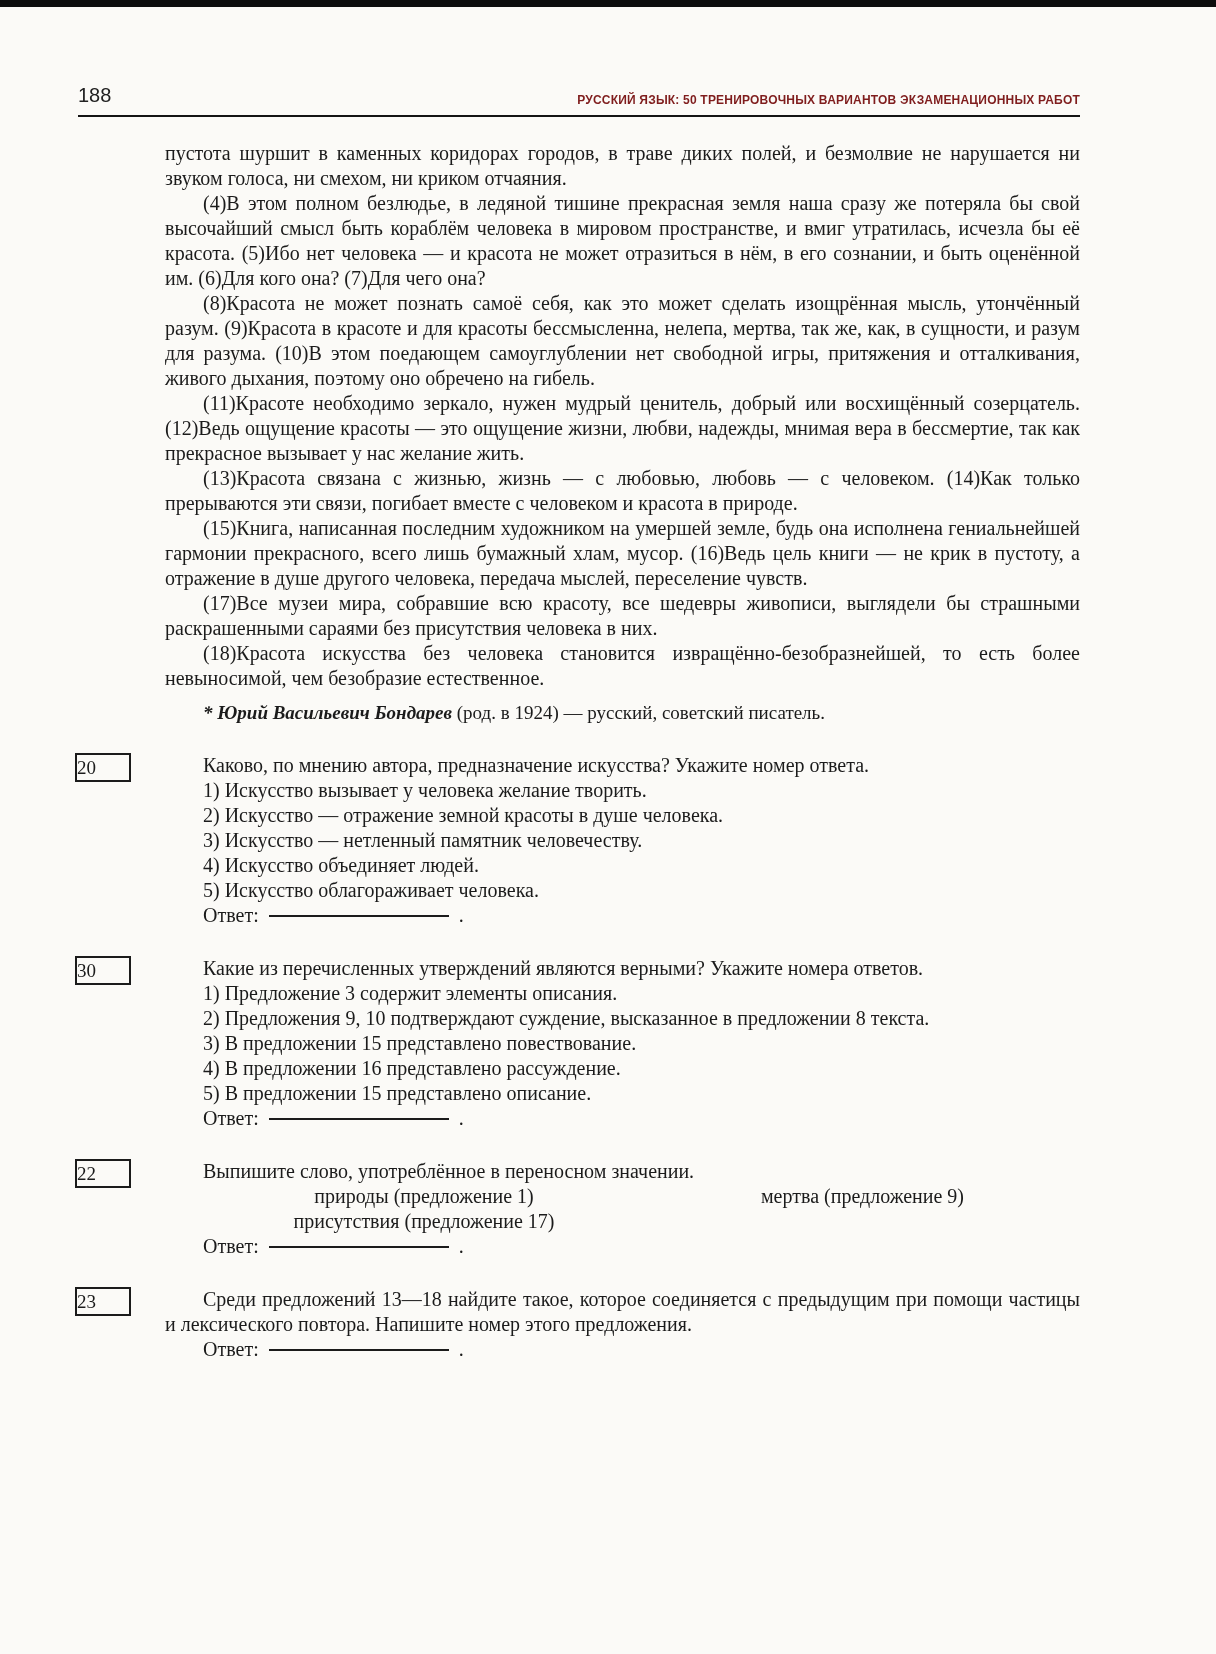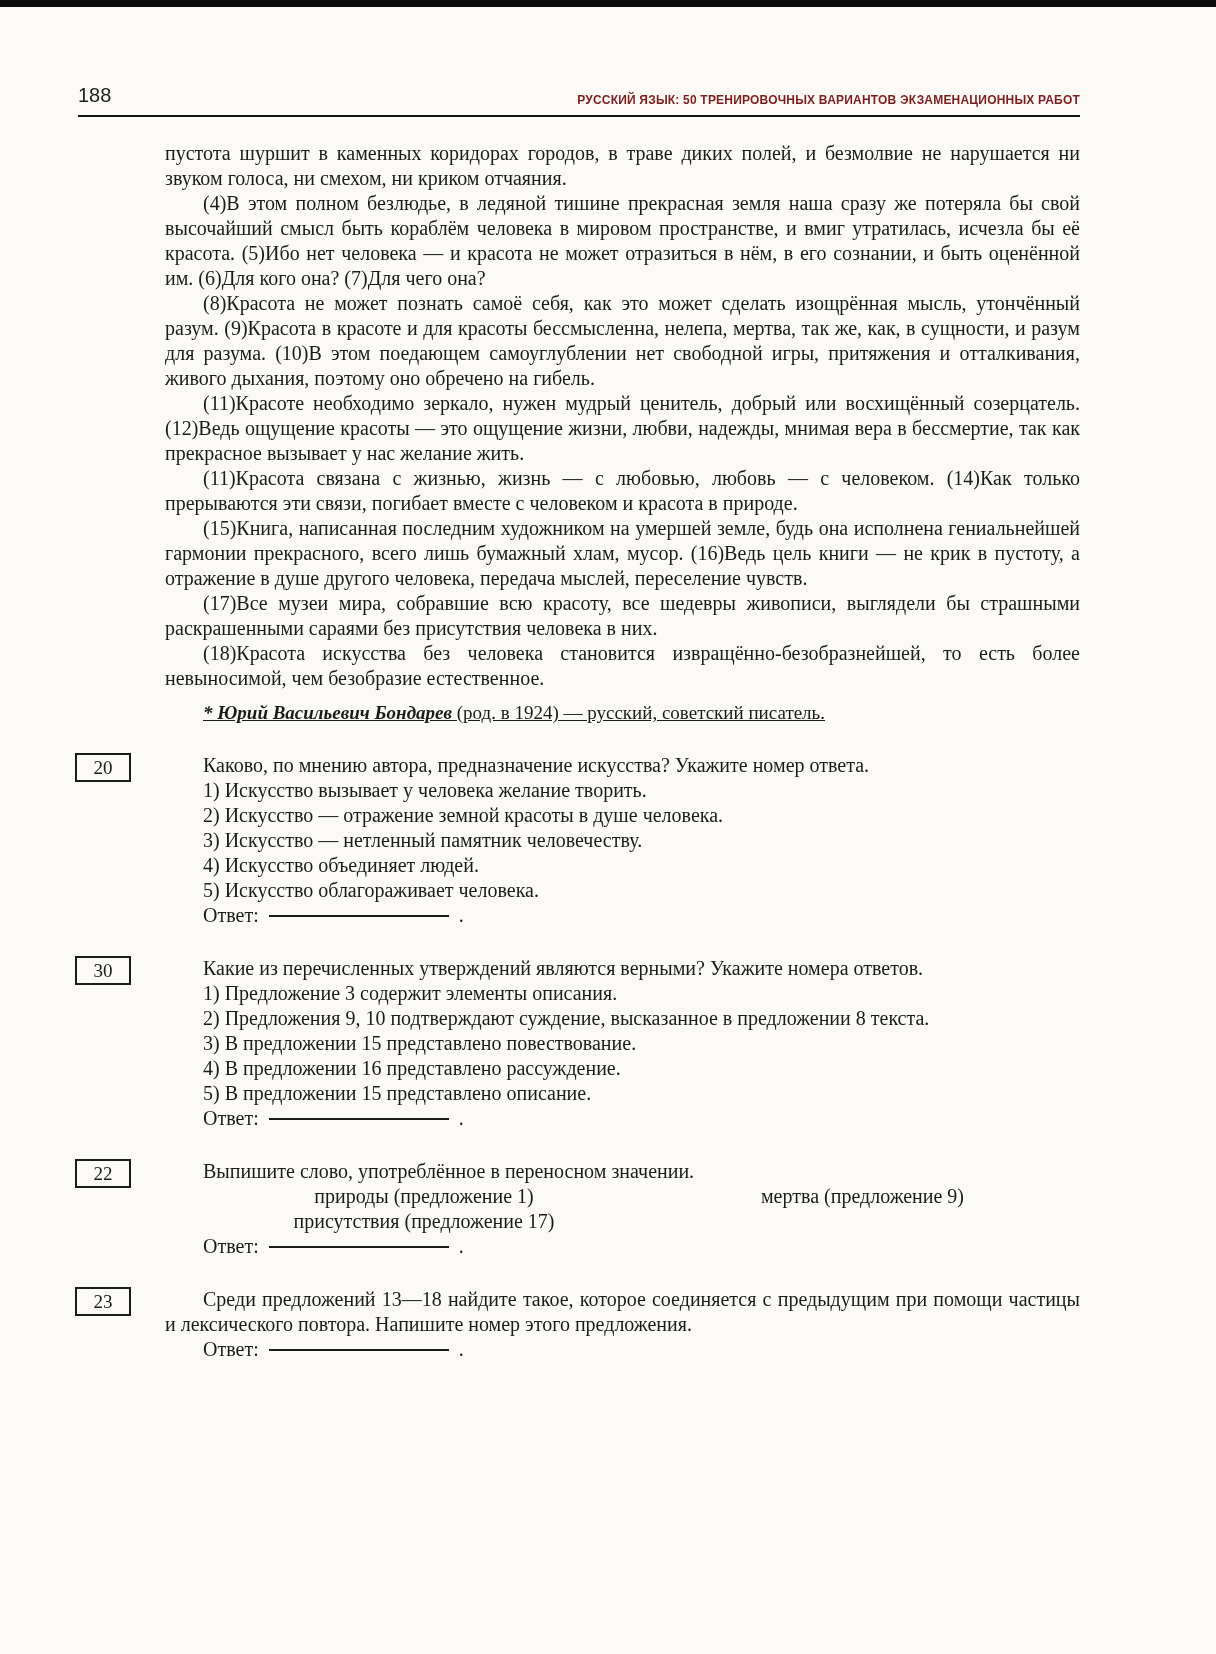--- a/index.html
+++ b/index.html
@@ -55,35 +55,34 @@
   .passage p.first-par { text-indent: 0; }
   .attribution {
     text-align: right !important;
     font-style: italic;
     text-indent: 0 !important;
   }
   .footnote {
     margin-top: 9px;
     font-size: 19px;
     text-indent: 38px;
-    text-decoration: underline;
   }
   .fn-name { font-weight: bold; font-style: italic; }
   .question { position: relative; margin-top: 28px; }
   .qnum-box {
     position: absolute;
     left: -90px;
     top: 0px;
     width: 56px;
     height: 29px;
     border: 2px solid #1b1b1b;
     background: transparent;
     display: flex;
     align-items: center;
-    justify-content: center;
+    justify-content: flex-start;
     font-size: 19px;
   }
   .question p {
     text-align: justify;
     text-indent: 38px;
   }
   .q-grid {
     display: grid;
     grid-template-columns: 442px 1fr;
     padding-left: 38px;
@@ -111,21 +110,21 @@
   </header>
   <div class="header-rule"></div>
 
   <main class="content">
 
     <section class="passage">
       <p class="first-par">пустота шуршит в каменных коридорах городов, в траве диких полей, и безмолвие не нарушается ни звуком голоса, ни смехом, ни криком отчаяния.</p>
       <p>(4)В этом полном безлюдье, в ледяной тишине прекрасная земля наша сразу же потеряла бы свой высочайший смысл быть кораблём человека в мировом пространстве, и вмиг утратилась, исчезла бы её красота. (5)Ибо нет человека — и красота не может отразиться в нём, в его сознании, и быть оценённой им. (6)Для кого она? (7)Для чего она?</p>
       <p>(8)Красота не может познать самоё себя, как это может сделать изощрённая мысль, утончённый разум. (9)Красота в красоте и для красоты бессмысленна, нелепа, мертва, так же, как, в сущности, и разум для разума. (10)В этом поедающем самоуглублении нет свободной игры, притяжения и отталкивания, живого дыхания, поэтому оно обречено на гибель.</p>
       <p>(11)Красоте необходимо зеркало, нужен мудрый ценитель, добрый или восхищённый созерцатель. (12)Ведь ощущение красоты — это ощущение жизни, любви, надежды, мнимая вера в бессмертие, так как прекрасное вызывает у нас желание жить.</p>
-      <p>(11)Красота связана с жизнью, жизнь — с любовью, любовь — с человеком. (14)Как только прерываются эти связи, погибает вместе с человеком и красота в природе.</p>
+      <p>(13)Красота связана с жизнью, жизнь — с любовью, любовь — с человеком. (14)Как только прерываются эти связи, погибает вместе с человеком и красота в природе.</p>
       <p>(15)Книга, написанная последним художником на умершей земле, будь она исполнена гениальнейшей гармонии прекрасного, всего лишь бумажный хлам, мусор. (16)Ведь цель книги — не крик в пустоту, а отражение в душе другого человека, передача мыслей, переселение чувств.</p>
       <p>(17)Все музеи мира, собравшие всю красоту, все шедевры живописи, выглядели бы страшными раскрашенными сараями без присутствия человека в них.</p>
       <p>(18)Красота искусства без человека становится извращённо-безобразнейшей, то есть более невыносимой, чем безобразие естественное.</p>
       <p class="footnote"><span class="fn-name">* Юрий Васильевич Бондарев</span><span> (род. в 1924) — русский, советский писатель.</span></p>
     </section>
 
     <section class="question">
       <div class="qnum-box">
         <span>20</span>
       </div>

